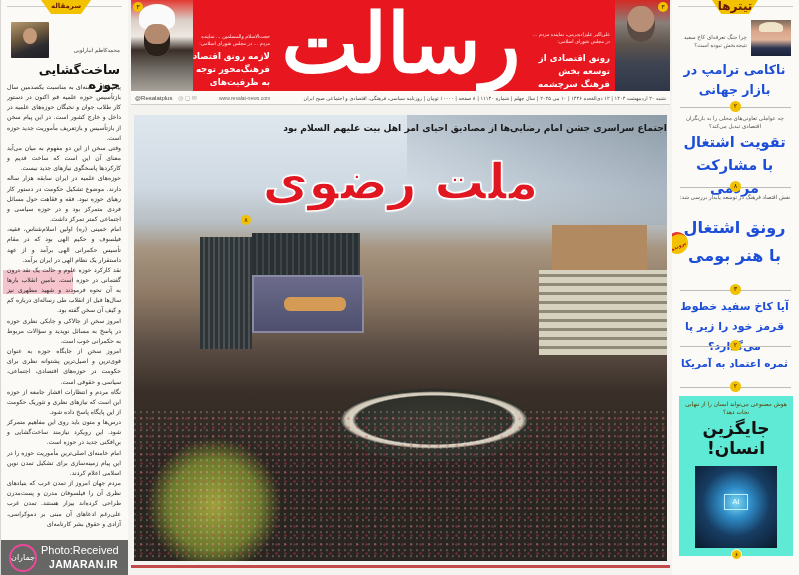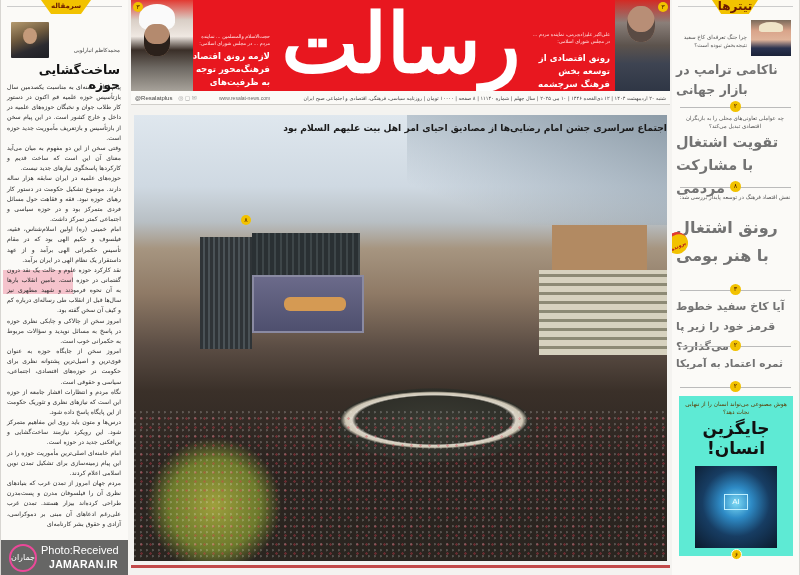--- a/index.html
+++ b/index.html
@@ -72,21 +72,21 @@
   .main-photo .page-num { position: absolute; left: 107px; top: 100px; width: 10px; height: 10px; border-radius: 50%; background: #f2c200; font-size: 6.5px; color: #4a1a00; text-align: center; line-height: 10px; }
   .bottom-rule { position: absolute; left: 131px; top: 565px; width: 539px; height: 3px; background: #c24a4a; }
 
   
   .col-right { position: absolute; left: 672px; top: 0; width: 128px; height: 575px; background: #fbfaf7; border-right: 1px solid #d8d6d2; overflow: hidden; }
   .col-right .tag { position: absolute; left: 40px; top: 0; width: 46px; height: 14px; background: #f2c200; color: #6b1a00; font-size: 12px; font-weight: bold; text-align: center; line-height: 13px; clip-path: polygon(0 0, 100% 0, 80% 100%, 20% 100%); }
   .col-right .rule-top { position: absolute; left: 6px; right: 6px; top: 6px; border-top: 1px solid #ccc; }
   .col-right .trump-photo { position: absolute; right: 8px; top: 20px; width: 40px; height: 36px; background: linear-gradient(180deg,#7a6a5a 0%,#d9a48a 30%,#e0b49a 55%,#2a3350 78%,#1b2238 100%); }
   .col-right .trump-photo::before { content: ""; position: absolute; left: 8px; top: 2px; width: 24px; height: 10px; background: #efe4c7; border-radius: 50% 50% 20% 20%; }
   .col-right .kicker { position: absolute; font-size: 5.5px; color: #555; text-align: right; line-height: 7.5px; }
-  .col-right .h { position: absolute; left: 4px; right: 6px; font-weight: bold; color: #737373; text-align: left; }
+  .col-right .h { position: absolute; left: 4px; right: 6px; font-weight: bold; color: #1d4ed8; text-align: center; }
   .col-right .num { position: absolute; left: 58px; width: 11px; height: 11px; background: #f2c200; border-radius: 50%; font-size: 6.5px; color: #4a1a00; text-align: center; line-height: 11px; }
   .col-right .sep { position: absolute; left: 8px; right: 8px; border-top: 1px solid #bbb; }
   .col-right .stamp { position: absolute; left: -6px; top: 232px; width: 22px; height: 22px; background: #f2c200; border-radius: 50%; font-size: 5px; color: #b3111a; text-align: center; line-height: 22px; font-weight: bold; transform: rotate(-25deg); border-top: 3px solid #e23a32; }
   .col-right .ai-box { position: absolute; left: 7px; top: 396px; width: 114px; height: 160px; background: #5eead4; }
   .col-right .ai-box .q { position: absolute; left: 4px; right: 4px; top: 4px; font-size: 5.8px; color: #5a3a00; text-align: center; line-height: 8px; }
   .col-right .ai-box .big { position: absolute; left: 0; right: 0; top: 22px; font-size: 17px; font-weight: bold; color: #111; text-align: center; line-height: 20px; }
   .col-right .ai-box .img { position: absolute; left: 16px; top: 70px; width: 82px; height: 82px; background: radial-gradient(circle at 50% 45%, #7fdcf6 0%, #2e8bc6 25%, #173d63 55%, #0b1a2c 100%); padding-left: 44px; }
   .col-right .ai-box .img .ai-label { position: absolute; left: 29px; top: 28px; width: 24px; height: 16px; border: 1px solid #bff0ff; color: #e8fbff; font-size: 8px; font-family: "Liberation Sans", sans-serif; text-align: center; line-height: 14px; direction: ltr; }
   .col-right .ai-box .num6 { position: absolute; left: 52px; top: 153px; width: 11px; height: 11px; background: #f2c200; border-radius: 50%; font-size: 6.5px; color: #4a1a00; text-align: center; line-height: 11px; border: 1px solid #fff; }
 </style>
@@ -149,20 +149,21 @@
 
   <div class="main-photo">
     <div class="sky-dark"></div>
     <div class="building-right-top"></div>
     <div class="tower-mid"></div>
     <div class="tower-left"></div>
     <div class="banner"></div>
     <div class="building-right"></div>
     <div class="crowd"></div>
     <div class="subtitle">اجتماع سراسری جشن امام رضایی‌ها از مصادیق احیای امر اهل بیت علیهم السلام بود</div>
+    <div class="headline">ملت رضوی</div>
     <div class="page-num">۸</div>
   </div>
   <div class="bottom-rule"></div>
 
   <div class="col-right">
     <div class="rule-top"></div>
     <div class="tag">تیترها</div>
 
     <div class="trump-photo"></div>
     <div class="kicker" style="right:52px; top:34px; width:70px;">چرا جنگ تعرفه‌ای کاخ سفید نتیجه‌بخش نبوده است؟</div>

